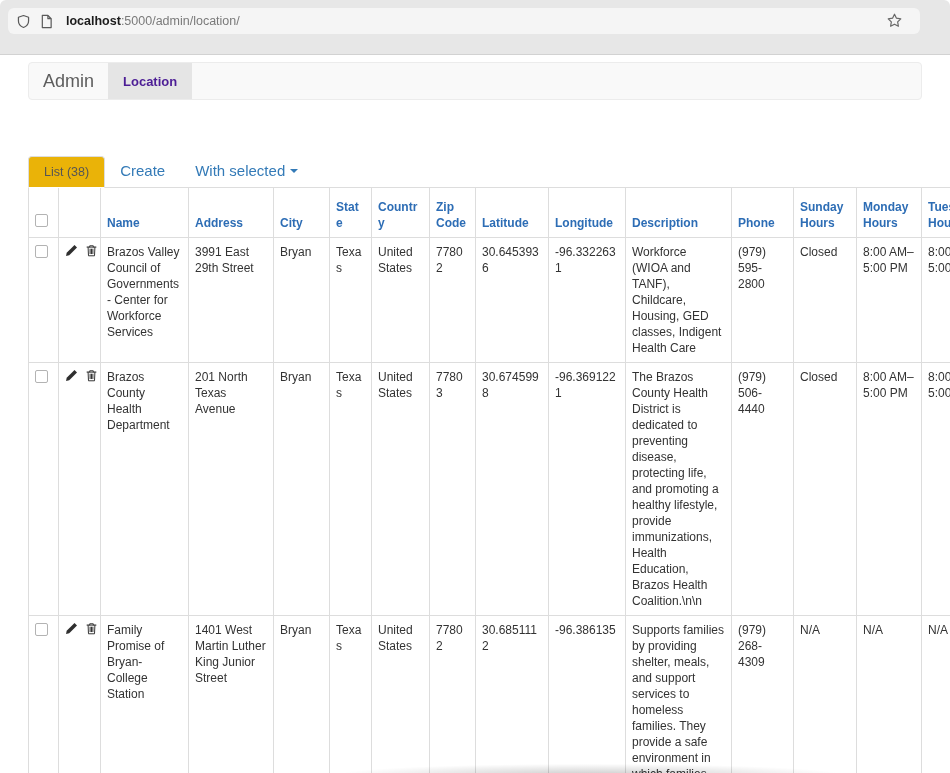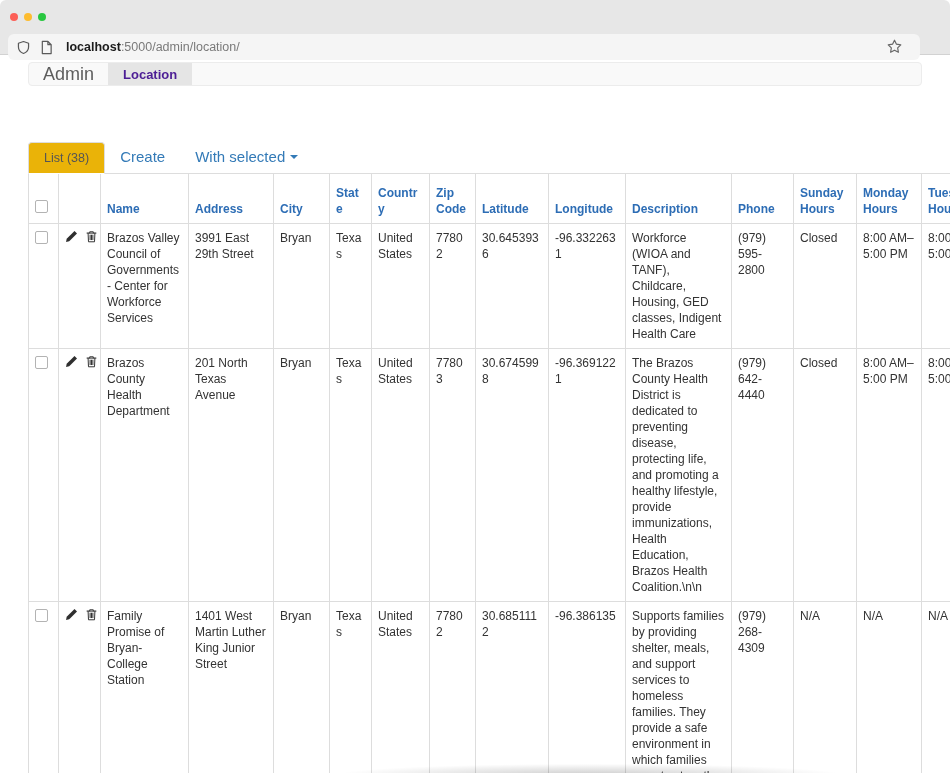--- a/index.html
+++ b/index.html
@@ -18,30 +18,30 @@
   .chrome{
     position:relative;height:55px;background:var(--chrome-bg);
     border-bottom:1px solid #d2d2d2;border-radius:6px 6px 0 0;
   }
   .lights{position:absolute;top:13px;left:10px;display:flex;gap:6px;}
   .light{width:8px;height:8px;border-radius:50%;display:inline-block;}
   .light.red{background:var(--light-red,#fc5f57);}
   .light.yellow{background:var(--light-yellow,#fdbc2f);}
   .light.green{background:var(--light-green,#29c740);}
   .urlbar{
-    position:absolute;left:8px;right:30px;top:34px;height:26px;
+    position:absolute;left:8px;right:30px;top:8px;height:26px;
     background:#f5f5f5;border-radius:6px;display:flex;align-items:center;padding:0 8px;
   }
   .urlbar .ic{display:inline-flex;align-items:center;margin-right:9px;}
   .url{font-size:12.5px;color:#7a7a7a;white-space:nowrap;margin-left:4px;}
   .url b{color:#1c1c1c;font-weight:bold;}
   .star{position:absolute;right:8px;top:4px;}
   
   .navbar{
-    margin:7px 28px 0;height:24px;background:#f9f9f9;border:1px solid #ececec;
+    margin:7px 28px 0;height:38px;background:#f9f9f9;border:1px solid #ececec;
     border-radius:4px;display:flex;align-items:center;overflow:hidden;
   }
   .brand{font-size:18px;color:#5d5d5d;padding:0 14px;cursor:default;}
   .nav-link{font-size:13px;color:#777;padding:0 15px;height:100%;display:flex;align-items:center;text-decoration:none;}
   .nav-link.active{background:var(--active-nav-bg);color:#4c1d95;font-weight:bold;}
   
   .content{margin-left:28px;margin-top:16px;}
   .tabs{display:flex;border-bottom:1px solid #ddd;width:973px;align-items:flex-end;}
   .tab{padding:8px 15px;font-size:12.5px;color:#555;}
   .tab.active{background:#eab308;border:1px solid #ddd;border-bottom-color:#fff;margin-bottom:-1px;border-radius:4px 4px 0 0;margin-top:40px;}
@@ -205,21 +205,21 @@
 </td>
           <td>Brazos County Health Department</td>
           <td>201 North Texas Avenue</td>
           <td>Bryan</td>
           <td>Texas</td>
           <td>United States</td>
           <td>77803</td>
           <td>30.6745998</td>
           <td>-96.3691221</td>
           <td>The Brazos County Health District is dedicated to preventing disease, protecting life, and promoting a healthy lifestyle, provide immunizations, Health Education, Brazos Health Coalition.\n\n</td>
-          <td>(979) 642-4440</td>
+          <td>(979) 506-4440</td>
           <td>Closed</td>
           <td>8:00 AM– 5:00 PM</td>
           <td>8:00 AM– 5:00 PM</td>
         </tr>
         <tr>
           <td><input type="checkbox" style=""></td>
           <td class="c-actions">
   <a class="action" href="#">
     <svg viewBox="0 0 16 16">
                 <path d="M11.7 1.2l3.1 3.1-9.6 9.6-3.9.8.8-3.9z" fill="#2f2f2f"></path>

